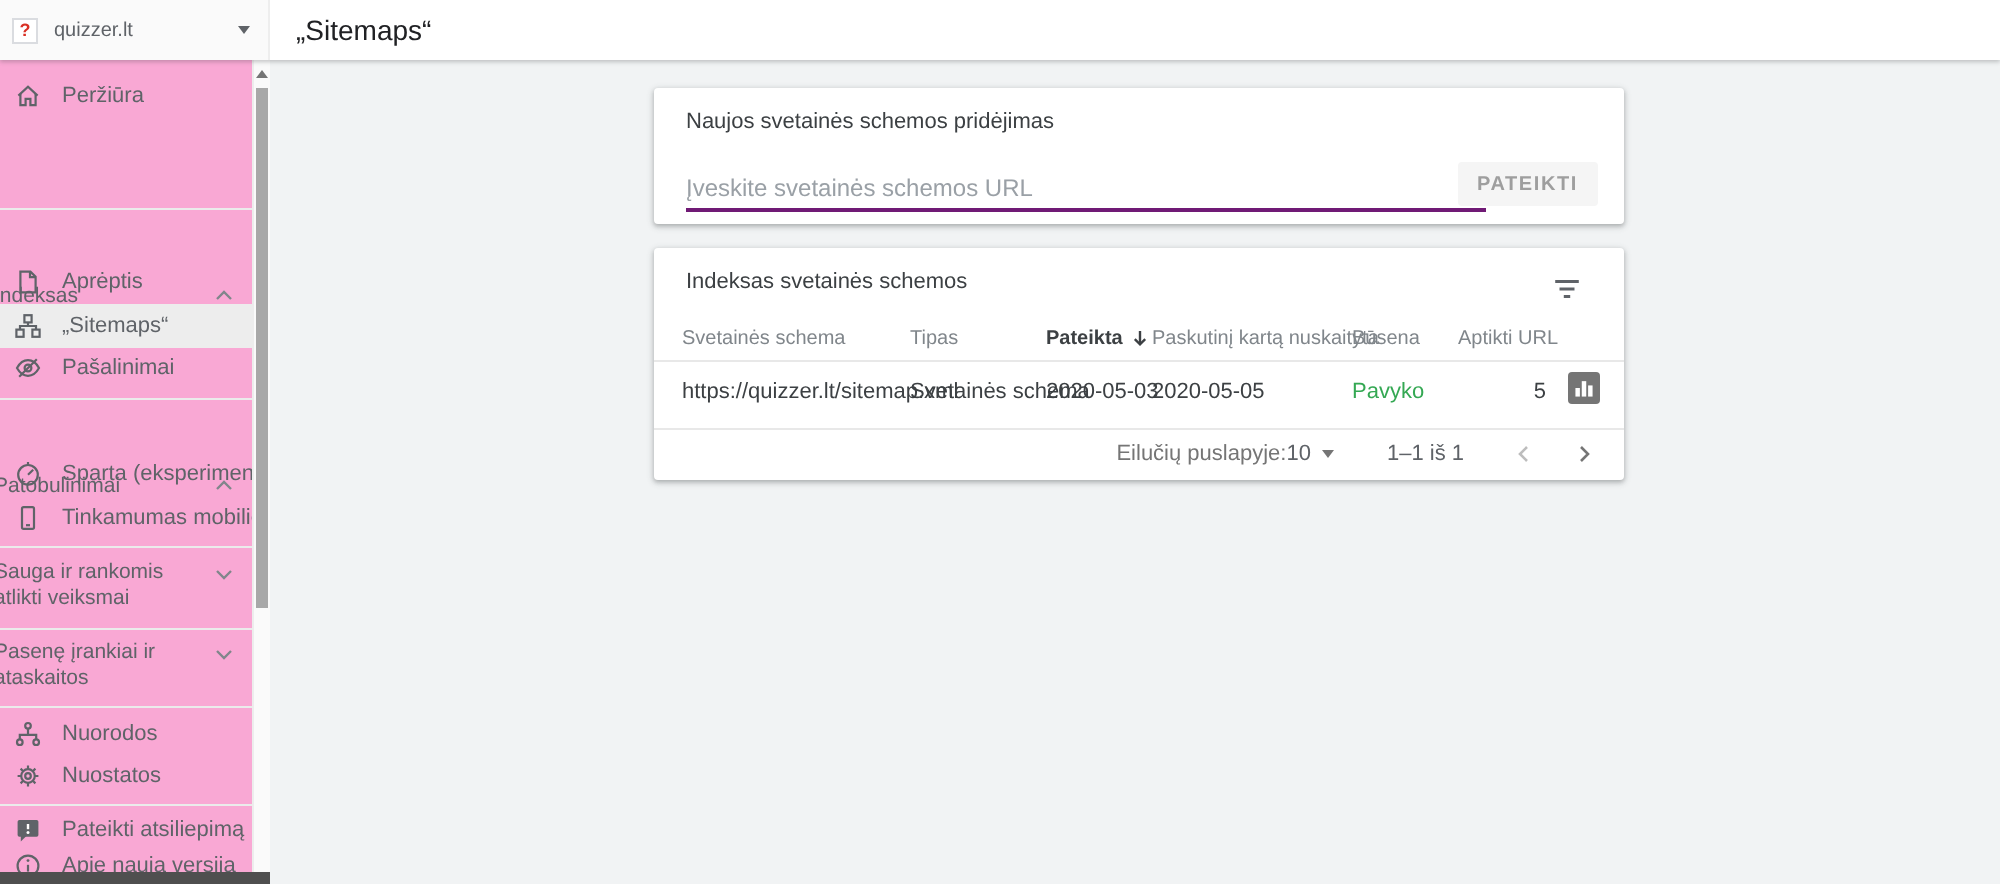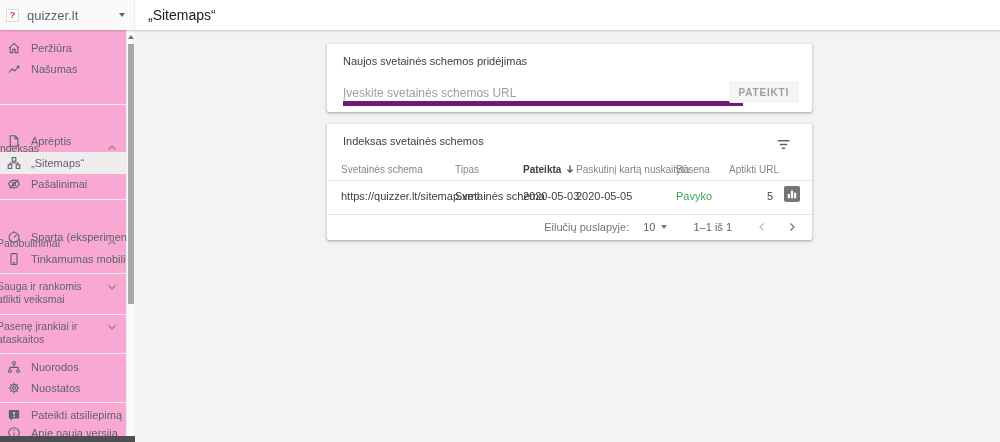--- a/index.html
+++ b/index.html
@@ -6,21 +6,21 @@
   html,body { width:1000px; height:442px; overflow:hidden; }
   body { font-family:"Liberation Sans", sans-serif; background:#f1f3f4; position:relative; color:#3c4043; }
 
   
   .header { position:absolute; top:0; left:0; width:1000px; height:30px; background:#fff;
             box-shadow:0 1px 2px rgba(60,64,67,.28); z-index:20; }
   .prop-selector { position:absolute; top:0; left:0; width:135px; height:30px; background:#fafafa;
                    border-right:1px solid #eeeeee; display:flex; align-items:center; padding-left:6px; cursor:pointer; }
   .prop-logo { width:13px; height:13px; background:#fff; border:1px solid #dadce0; color:#d93025;
                font-size:9px; font-weight:bold; display:flex; align-items:center; justify-content:center; margin-right:8px; }
-  .prop-name { font-size:13px; color:#5f6368; }
+  .prop-name { font-size:10px; color:#5f6368; }
   .caret-down { width:0; height:0; border-left:3.5px solid transparent; border-right:3.5px solid transparent;
                 border-top:4px solid #5f6368; margin-left:auto; margin-right:9px; }
   .page-title { position:absolute; left:148px; top:0; height:30px; line-height:30px; font-size:14px; color:#202124; }
 
   
   .sidebar { position:absolute; top:30px; left:0; width:135px; height:412px; background:#f9a8d4; z-index:10; overflow:hidden; }
   .nav-item { position:absolute; left:0; width:126px; height:22px; display:flex; align-items:center; cursor:pointer; }
   .nav-item.selected { background:#ededed; }
   .nav-icon { width:14px; height:14px; margin-left:7px; flex:none; display:flex; }
   .nav-label { margin-left:10px; font-size:11px; color:#5f6368; white-space:nowrap; }
@@ -35,42 +35,42 @@
   .bottom-strip { position:absolute; left:0; top:436px; width:135px; height:6px; background:#4f4f4f; z-index:30; }
 
   
   .card { position:absolute; left:327px; width:485px; background:#fff; border-radius:2px;
           box-shadow:0 1px 2px rgba(60,64,67,.3), 0 1px 3px 1px rgba(60,64,67,.12); }
   .card1 { top:44px; height:68px; }
   .card2 { top:124px; height:116px; }
   .card-title { position:absolute; left:16px; top:11px; font-size:11px; color:#3c4043; }
 
   .sitemap-input { position:absolute; left:16px; top:40px; width:400px; height:22px; border:none;
-                   border-bottom:5px solid #701a75; background:transparent; font-family:"Liberation Sans",sans-serif;
+                   border-bottom:2px solid #701a75; background:transparent; font-family:"Liberation Sans",sans-serif;
                    font-size:12px; color:#6d28d9; outline:none; }
   .sitemap-input::placeholder { color:#9aa0a6; }
   .submit-btn { position:absolute; right:13px; top:37px; height:22px; padding:0 10px; background:#f5f5f5;
                 border:none; border-radius:2px; color:#9e9e9e; font-family:"Liberation Sans",sans-serif;
                 font-size:10px; font-weight:bold; letter-spacing:.8px; cursor:pointer; }
 
   .filter-btn { position:absolute; right:20px; top:12px; width:16px; height:16px; background:none; border:none; cursor:pointer; padding:0; }
 
   .th { position:absolute; top:40px; font-size:10px; color:#80868b; white-space:nowrap; }
   .th.sorted { color:#3c4043; font-weight:bold; display:flex; align-items:flex-start; }
   .td { position:absolute; top:66px; font-size:11px; color:#3c4043; white-space:nowrap; }
   .td.status-ok { color:#34a853; }
   .td.num { width:44px; text-align:right; }
   .hdr-divider { position:absolute; top:56px; left:0; right:0; border-top:1px solid #e8e8e8; }
   .row-divider { position:absolute; top:90px; left:0; right:0; border-top:1px solid #e8e8e8; }
   .chart-btn { position:absolute; left:457px; top:62px; width:16px; height:16px; background:#757575;
                border:none; border-radius:2px; padding:0; cursor:pointer; display:flex; align-items:center; justify-content:center; }
 
   .pagination { position:absolute; left:0; top:90px; right:0; height:26px; display:flex; align-items:center;
                 justify-content:flex-end; padding-right:14px; font-size:11px; color:#757575; }
-  .rpp-value { margin-left:14px; color:#5f6368; display:flex; align-items:center; cursor:pointer; }
+  .rpp-value { margin-left:0; color:#5f6368; display:flex; align-items:center; cursor:pointer; }
   .rpp-caret { width:0; height:0; border-left:3.5px solid transparent; border-right:3.5px solid transparent;
                border-top:4px solid #757575; margin-left:6px; }
   .range-label { margin-left:26px; color:#5f6368; }
   .page-btn { background:none; border:none; padding:0; cursor:pointer; display:flex; align-items:center; }
   .page-btn.prev { margin-left:24px; }
   .page-btn.next { margin-left:18px; }
 
   svg { display:block; }
 </style>
 </head>
@@ -90,29 +90,20 @@
   <div class="nav-item" style="top:7px">
     <span class="nav-icon">
       <svg width="14" height="14" viewBox="0 0 14 14" fill="none" stroke="#5f6368" stroke-width="1.1">
         <path d="M2.2 6.8 L7 2.4 L11.8 6.8"></path>
           <path d="M3.2 6 V11.6 H5.8 V8.4 H8.2 V11.6 H10.8 V6"></path>
       </svg>
       </span>
     <span class="nav-label">Peržiūra</span>
   </div>
 
-  <div class="nav-item" style="top:28px">
-    <span class="nav-icon">
-      <svg width="14" height="14" viewBox="0 0 14 14" fill="none" stroke="#5f6368" stroke-width="1.1">
-        <path d="M1.8 10.5 L5.2 6.8 L7.5 9 L12 4.2"></path>
-          <path d="M9.6 4.2 H12 V6.6"></path>
-      </svg>
-      </span>
-    <span class="nav-label">Našumas</span>
-  </div>
 
 
   <div class="side-divider" style="top:74px"></div>
 
   <div class="section-hdr" style="top:112px">
     <span class="section-label">Indeksas</span>
     <span class="section-chevron">
       <svg width="12" height="12" viewBox="0 0 12 12" fill="none" stroke="#80868b" stroke-width="1.2">
         <polyline points="2.5,7.5 6,4 9.5,7.5"></polyline>
         </svg>

